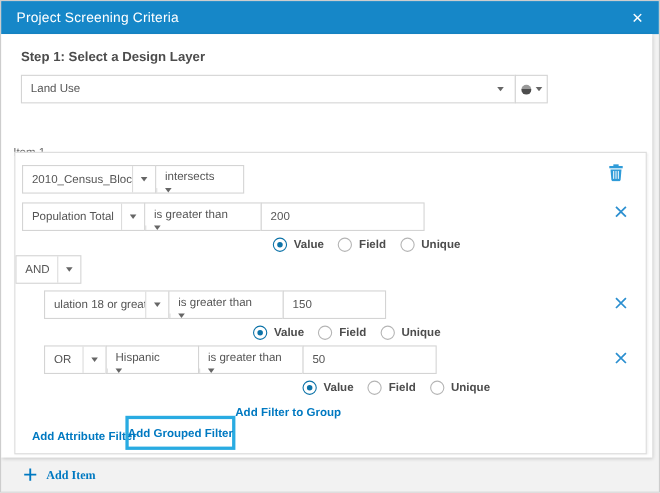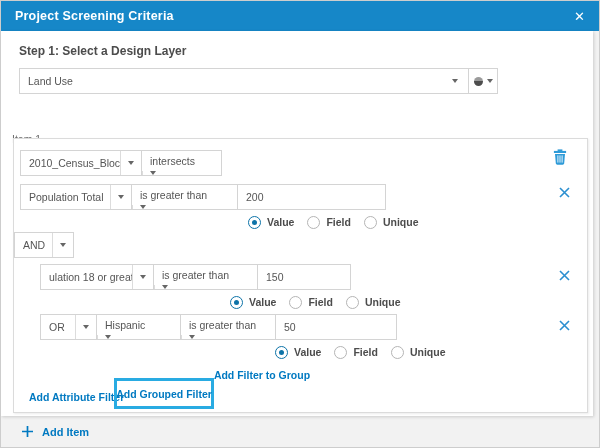--- a/index.html
+++ b/index.html
@@ -4,21 +4,21 @@
 <style>
   html,body{margin:0;padding:0;background:#fff;}
   .dialog{
     position:relative;width:600px;height:448px;box-sizing:border-box;
     background:#f2f2f2;border:1px solid #cdcdcd;overflow:hidden;
     font-family:"Liberation Sans", sans-serif;
   }
   
   .header{position:absolute;left:0;top:0;width:100%;height:30px;background:#1687c8;
     display:flex;align-items:center;box-sizing:border-box;padding:0 14px;}
-  .header-title{color:#fff;font-size:12.5px;font-weight:700;letter-spacing:.2px;}
+  .header-title{color:#fff;font-size:12.5px;font-weight:400;letter-spacing:.2px;}
   .close-btn{margin-left:auto;background:none;border:none;padding:0;cursor:pointer;
     color:#fff;font-size:13px;line-height:13px;font-weight:400;}
   
   .pane{position:absolute;left:0;top:30px;width:592px;height:385px;background:#fff;
     box-shadow:1px 1px 3px rgba(0,0,0,.16);}
   .section-label{position:absolute;font-size:12px;font-weight:700;color:#4c4c4c;}
   .step1-label{left:18px;top:43px;}
   .step2-label{left:18px;top:103px;}
   .item-label{position:absolute;left:11px;top:132px;font-size:10.5px;color:#6b6b6b;}
   
@@ -74,21 +74,21 @@
   .add-filter-group{position:absolute;left:148px;top:230px;width:200px;
     text-align:center;}
   .add-attr{position:absolute;left:15px;top:252px;}
   .callout{position:absolute;left:100px;top:239px;width:100px;height:31px;
     box-sizing:border-box;border:3px solid #29abe2;display:flex;align-items:center;
     justify-content:center;}
   
   .add-item{position:absolute;left:20px;top:424px;display:flex;align-items:center;
     gap:8px;cursor:pointer;background:none;border:none;padding:0;}
   .add-item-label{color:#0079c1;font-size:11px;font-weight:700;
-    font-family:Liberation Sans, sans-serif;}
+    font-family:Liberation Serif, serif;}
 </style>
 </head>
 <body>
 
 <div class="dialog">
 
   <div class="header">
     <span class="header-title">Project Screening Criteria</span>
     <button class="close-btn">✕</button>
   </div>

